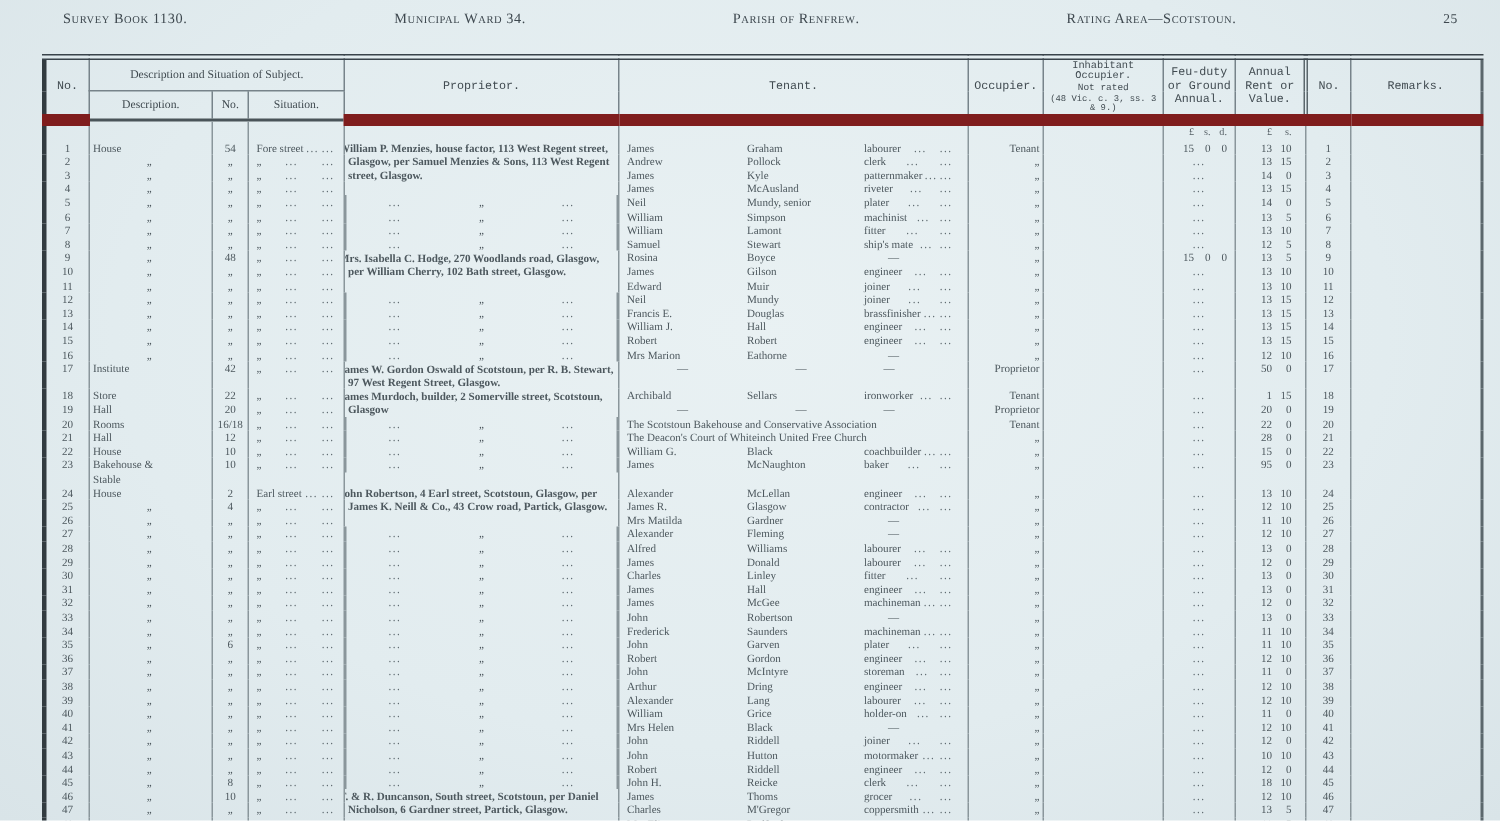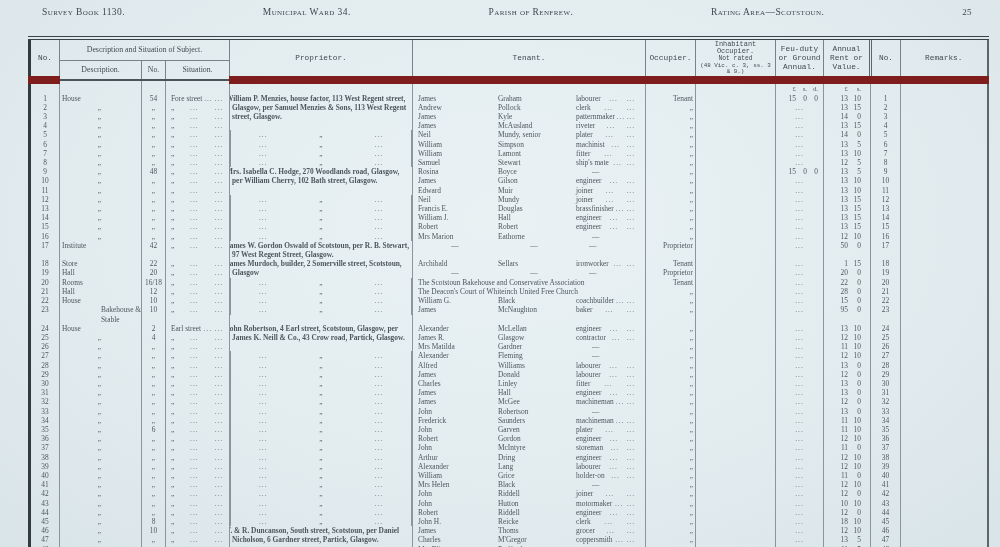--- a/index.html
+++ b/index.html
@@ -36,21 +36,21 @@
     border-top:none;border-bottom:none;
     font-size:7.4px;line-height:9.2px;color:#4d585e;
     padding:0 2px;vertical-align:top;overflow:hidden;
   }
   tr.units{height:10px;}
   tr.units td{font-size:6.8px;color:#555f65;}
   tr.row{height:9.2px;}
   .c-no,.c-stno{text-align:center;padding:0 1px;}
   .c-desc{padding-left:5px;}
   .c-desc.dit{text-align:center;padding-left:0;}
-  .desc-narrow{display:inline-block;width:46px;margin-left:39px;}
+  .desc-narrow{display:inline-block;width:46px;}
   .c-sit .flex{display:flex;justify-content:space-between;padding:0 4px 0 3px;}
   .dots{color:#5d686e;letter-spacing:1px;}
   .c-prop{padding:0 4px 0 10px;text-indent:-6px;font-weight:bold;}
   td.prop-dit{display:flex;justify-content:space-around;text-indent:0;padding:0 14px;border:none;border-left:1px solid #8a969b;border-right:1px solid #8a969b;}
   .c-ten .trow{display:flex;}
   .t1{width:80px;flex:none;padding-left:3px;}
   .t2{width:78px;flex:none;}
   .t3{flex:1;display:flex;justify-content:space-between;padding-right:8px;}
   .t3.dash{justify-content:flex-start;padding-left:16px;}
   .dashc{text-align:center;padding-left:0;}

